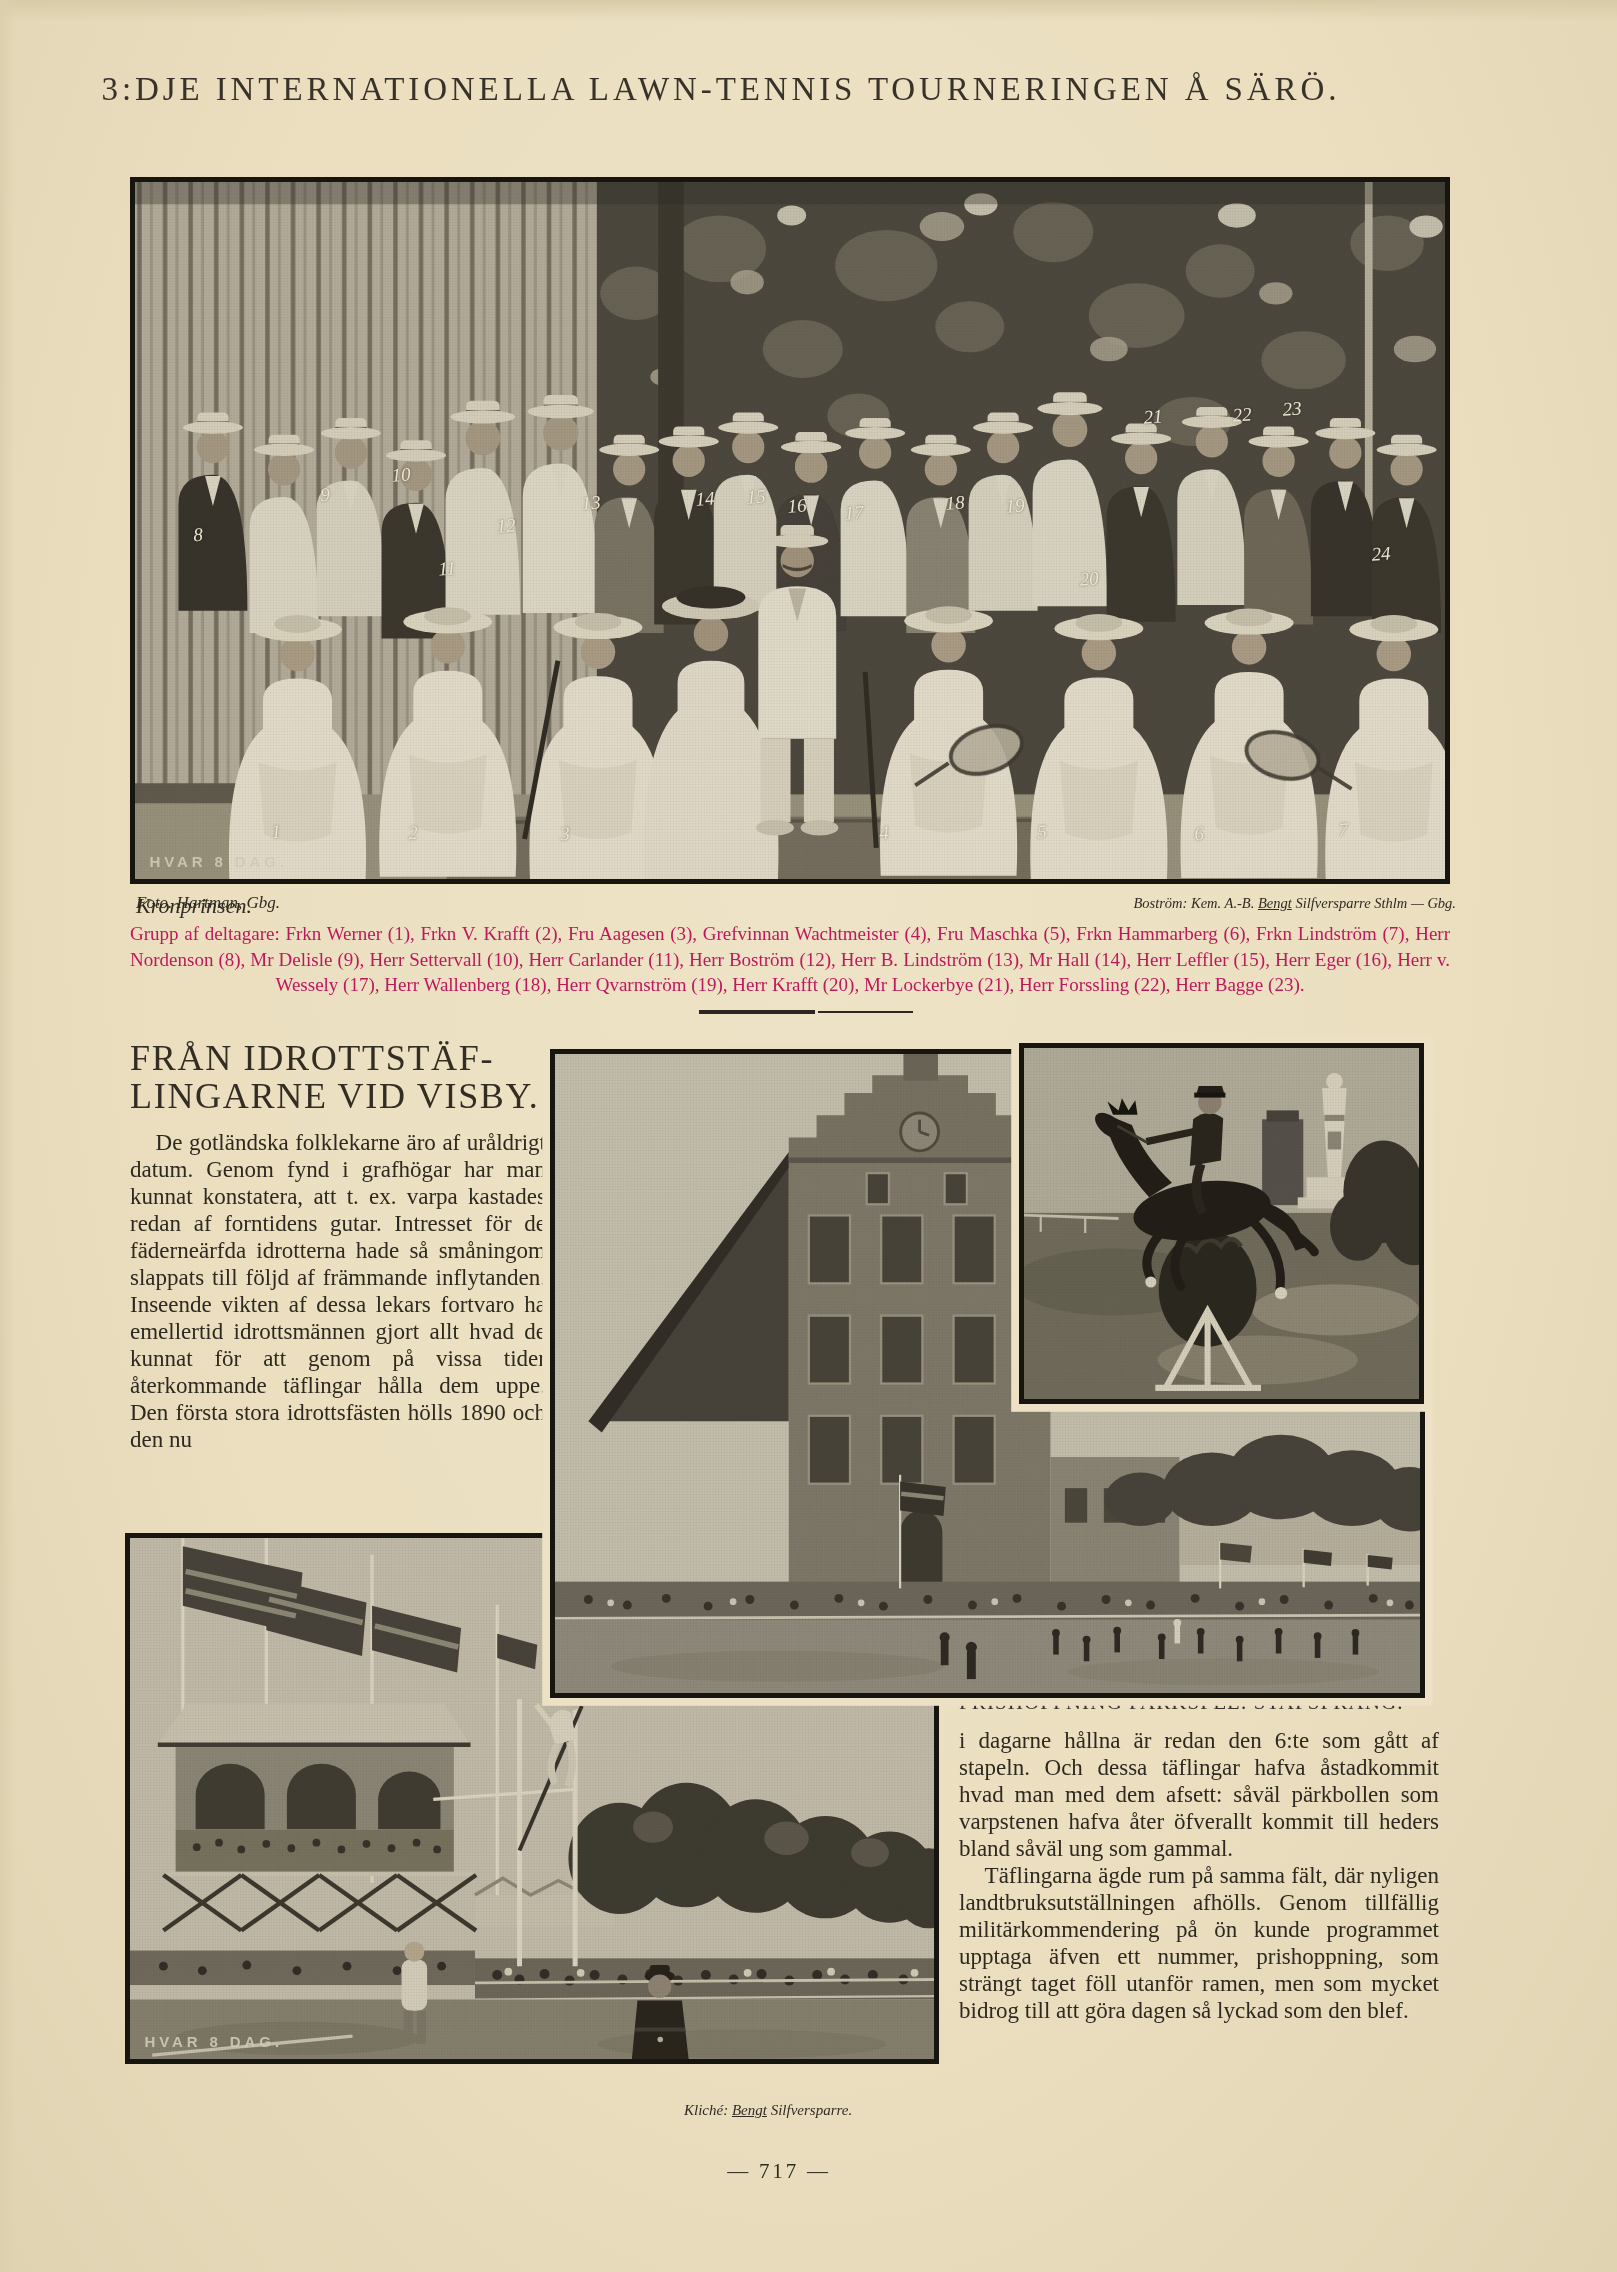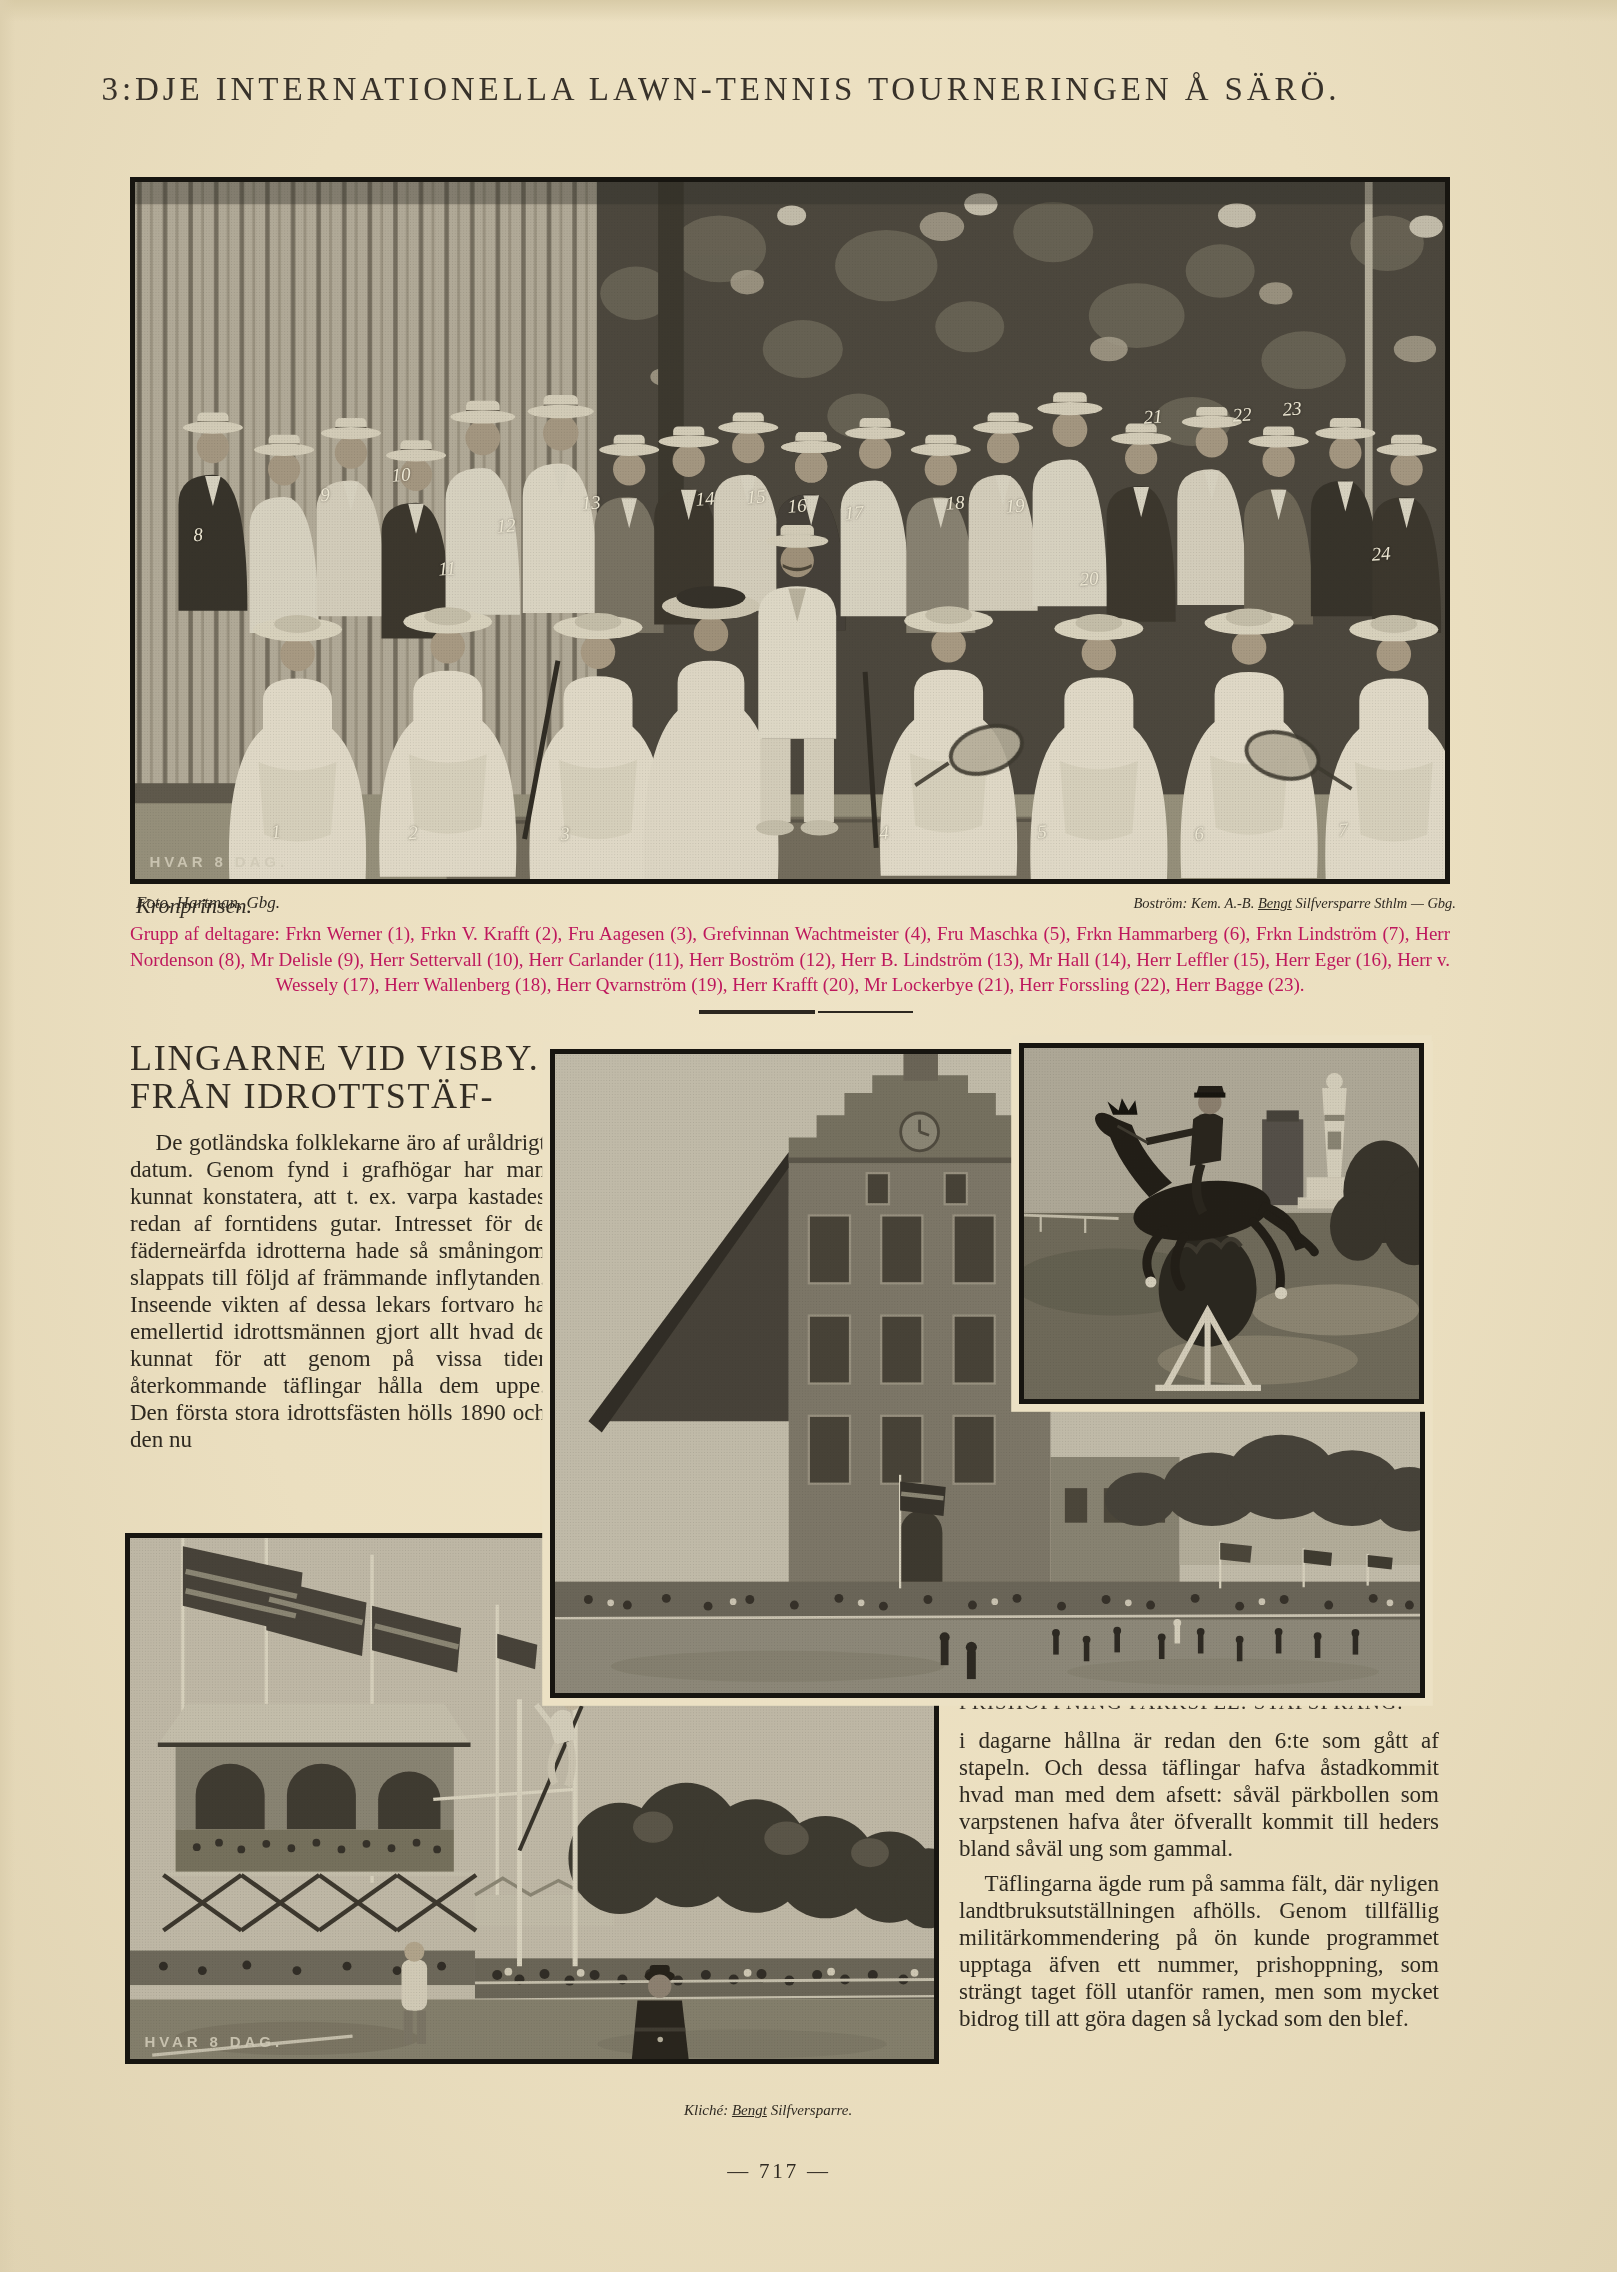--- a/index.html
+++ b/index.html
@@ -54,21 +54,21 @@
   }
   .leftcol h2 span{display:block;}
   .leftcol p, .rightcol p{
     margin:13.4px 0 0 0;font-size:23px;line-height:27px;text-align:justify;color:#2e2920;
   }
   .leftcol p{text-indent:25.6px;}
   .rightcol h3{
     margin:0;font-weight:normal;font-size:21px;letter-spacing:1.1px;color:#38322a;white-space:nowrap;
   }
   .rightcol p.first{margin-top:12.2px;text-indent:0;}
-  .rightcol p.ind{text-indent:25.6px;margin-top:8px;}
+  .rightcol p.ind{text-indent:25.6px;margin-top:0;}
   .klichecaption{font-style:italic;font-size:15px;text-align:left;}
   .pagenumber{font-size:21px;letter-spacing:2.8px;text-align:center;}
 </style>
 </head>
 <body>
 
 <div class="page">
   <div class="paper-top"></div>
   <div class="paper-left"></div>
 
@@ -243,22 +243,22 @@
   </div>
 
   <p class="abs groupcaption" style="left:130px;top:921px;width:1320px">Grupp af deltagare: Frkn Werner (1), Frkn V. Krafft (2), Fru Aagesen (3), Grefvinnan Wachtmeister (4), Fru Maschka (5), Frkn Hammarberg (6), Frkn Lindström (7), Herr Nordenson (8), Mr Delisle (9), Herr Settervall (10), Herr Carlander (11), Herr Boström (12), Herr B. Lindström (13), Mr Hall (14), Herr Leffler (15), Herr Eger (16), Herr v. Wessely (17), Herr Wallenberg (18), Herr Qvarnström (19), Herr Krafft (20), Mr Lockerbye (21), Herr Forssling (22), Herr Bagge (23).</p>
 
   <div class="abs divider" style="left:699px;top:1006px;width:217px">
     <span class="seg1"></span><span class="seg2"></span>
   </div>
 
   <section class="abs leftcol" style="left:130px;top:1039px;width:416px">
     <h2>
+      <span>FRÅN IDROTTSTÄF-</span>
       <span>LINGARNE VID VISBY.</span>
-      <span>FRÅN IDROTTSTÄF-</span>
     </h2>
     <p>De gotländska folklekarne äro af uråldrigt datum.  Genom fynd i grafhögar har man kunnat konstatera, att t. ex. varpa kastades redan af forntidens gutar.  Intresset för de fäderneärfda idrotterna hade så småningom slappats till följd af främmande inflytanden.  Inseende vikten af dessa lekars fortvaro ha emellertid idrottsmännen gjort allt hvad de kunnat för att genom på vissa tider återkommande täflingar hålla dem uppe.  Den första stora idrottsfästen hölls 1890 och den nu</p>
   </section>
 
   <figure class="abs photo polephoto" style="left:125px;top:1533px;width:814px;height:531px">
     <svg viewBox="0 0 1445 937" preserveAspectRatio="none">
       <rect width="1445" height="937" fill="#c3bdac"></rect>
 
       <g stroke="#ddd7c4" stroke-width="6">
         <line x1="95" y1="0" x2="95" y2="560"></line>

